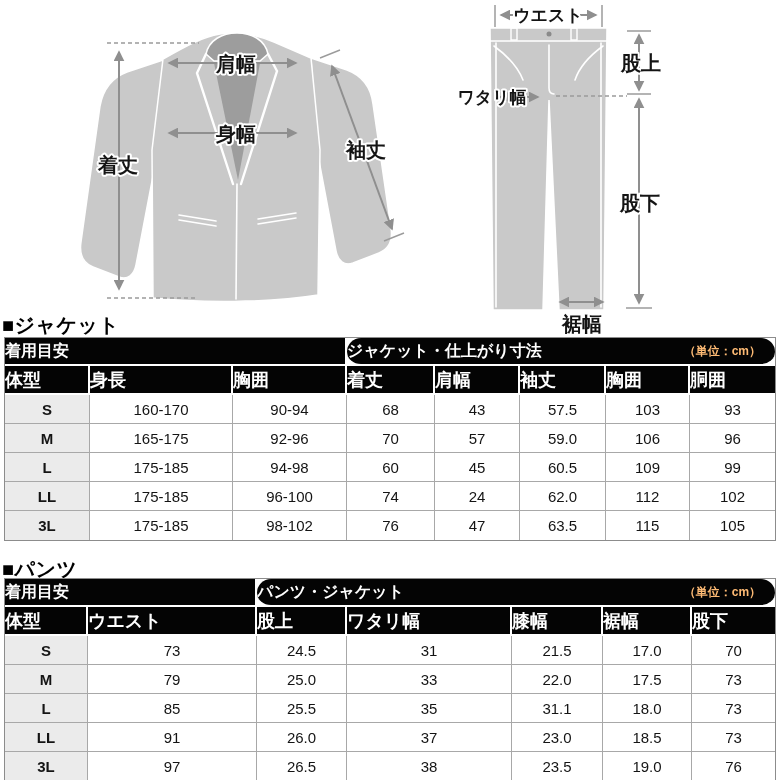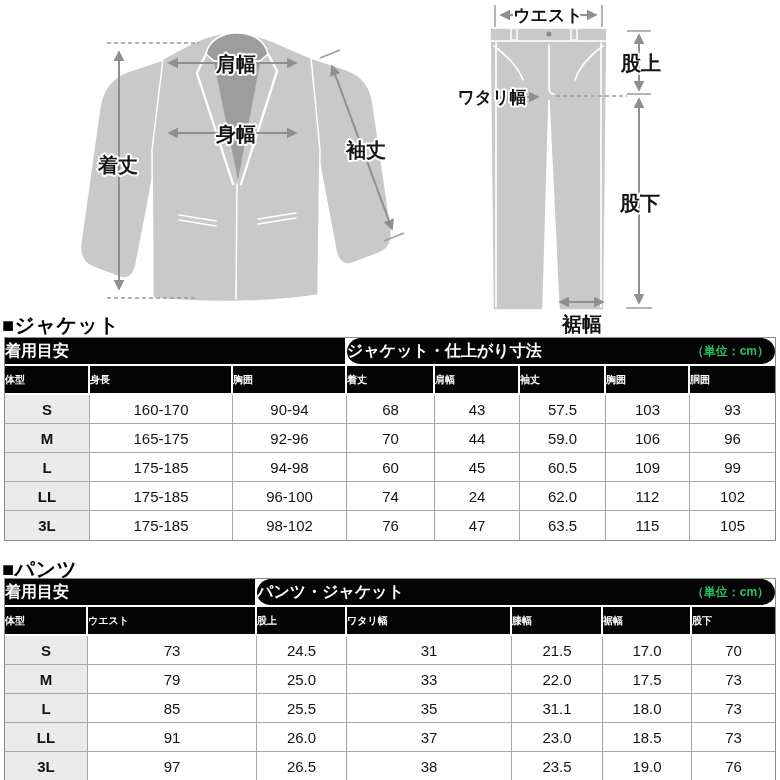--- a/index.html
+++ b/index.html
@@ -33,26 +33,26 @@
   .tbl-wrap { position:absolute; left:4px; border:1px solid #8c8c8c; background:#fff; }
   #jacket-table-wrap { top:337px; }
   #pants-table-wrap  { top:578px; }
   table { border-collapse:separate; border-spacing:0; table-layout:fixed; width:770px; }
   th {
     background:#040404; color:#fff; font-weight:bold; text-align:left; vertical-align:middle;
     font-size:16px; overflow:hidden; white-space:nowrap;
   }
   .group-row th { height:28px; border-bottom:2px solid #fff; }
   .group-row th.guide { border-right:2px solid #fff; }
-  .col-row th { height:29px; border-right:2px solid #fff; border-bottom:2px solid #fff; font-size:10px; }
+  .col-row th { height:29px; border-right:2px solid #fff; border-bottom:2px solid #fff; font-size:18px; }
   .col-row th:last-child { border-right:none; }
   th.finished { position:relative;border-radius:14px; }
   th.finished .unit {
-    position:absolute; right:6px; top:50%; transform:translateY(-50%);
-    font-size:12px; font-weight:bold; color:#22c55e;
+    position:absolute; right:14px; top:50%; transform:translateY(-50%);
+    font-size:12px; font-weight:bold; color:#fdba74;
   }
   td {
     height:29px; text-align:center; vertical-align:middle; font-size:15px; color:#141414;
     background:#fff; border-right:1px solid #a8a8a8; border-bottom:1px solid #a8a8a8;
     overflow:hidden; white-space:nowrap;
   }
   td:last-child { border-right:none; }
   tbody tr:last-child td { border-bottom:none; }
   td.rowhead { background:#ebebeb; font-weight:bold; }
 </style>
@@ -173,21 +173,21 @@
             <td class="val">43</td>
             <td class="val">57.5</td>
             <td class="val">103</td>
             <td class="val">93</td>
           </tr>
           <tr>
             <td class="rowhead">M</td>
             <td class="val">165-175</td>
             <td class="val">92-96</td>
             <td class="val">70</td>
-            <td class="val">44</td>
+            <td class="val">57</td>
             <td class="val">59.0</td>
             <td class="val">106</td>
             <td class="val">96</td>
           </tr>
           <tr>
             <td class="rowhead">L</td>
             <td class="val">175-185</td>
             <td class="val">94-98</td>
             <td class="val">60</td>
             <td class="val">45</td>

